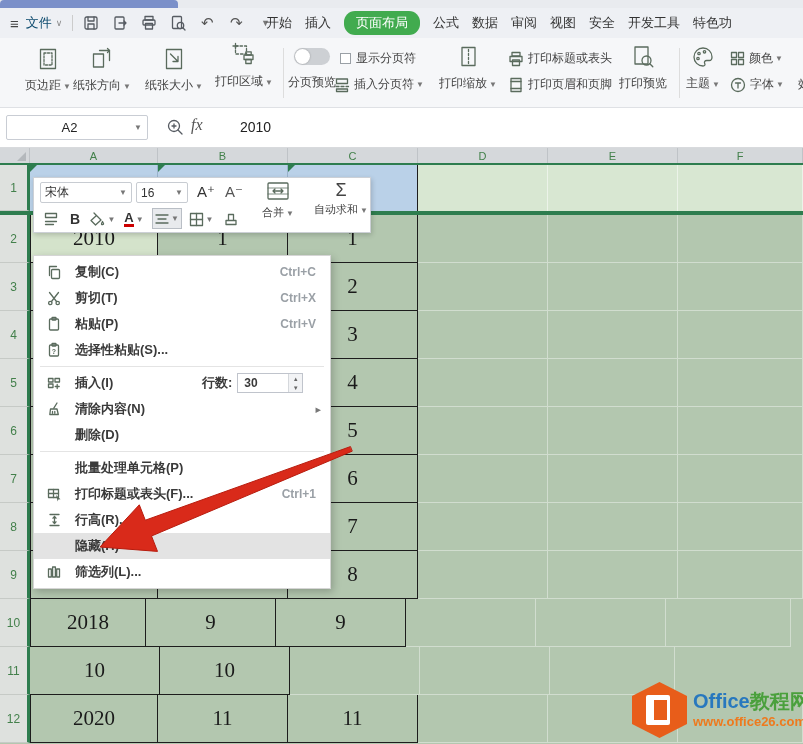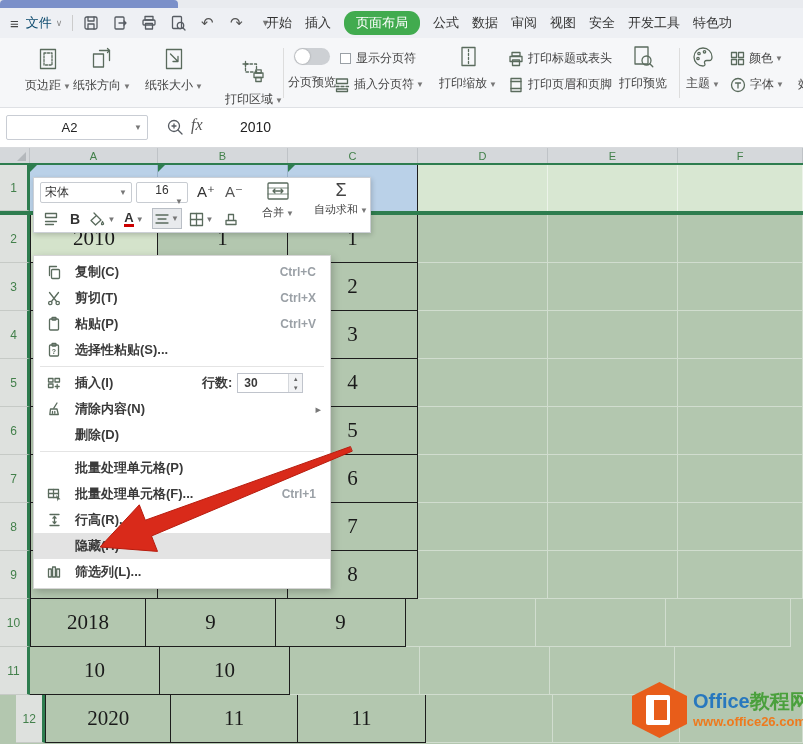--- a/index.html
+++ b/index.html
@@ -198,21 +198,21 @@
     <div class="rb" style="left:70px; width:64px; top:6px;">
       <div class="ric">
         <svg width="26" height="26" viewBox="0 0 26 26">
             <rect x="4.5" y="8" width="10" height="13"></rect>
             <path d="M10.5 4.5h10v10"></path>
             <path d="M18.5 2.5l2 2-2 2"></path>
           </svg>
       </div>
       <div class="rlabel"><span>纸张方向</span><span class="dd">▼</span></div>
     </div>
-    <div class="rb" style="left:212px; width:64px; top:20px;margin-left:10px;">
+    <div class="rb" style="left:212px; width:64px; top:2px;">
       <div class="ric">
         <svg width="26" height="26" viewBox="0 0 26 26">
             <path d="M4.5 1.5v5M2 4h5"></path>
             <rect x="4.5" y="4" width="11" height="8" stroke-dasharray="2.5 2"></rect>
             <rect x="13" y="13" width="9" height="4.5"></rect>
             <rect x="14.8" y="9.8" width="5.4" height="3.2"></rect>
             <rect x="14.8" y="17.5" width="5.4" height="4"></rect>
           </svg>
       </div>
       <div class="rlabel"><span>打印区域</span><span class="dd">▼</span></div>
@@ -433,38 +433,38 @@
           <div class="cell plain" style="width: 125px;"></div>
         </div>
         <div class="srow" style="height: 48px;">
           <div class="rn">11</div>
           <div class="cell bordered" style="width: 130px;">10</div>
           <div class="cell bordered" style="width: 130px;">10</div>
           <div class="cell plain" style="width: 130px;"></div>
           <div class="cell plain" style="width: 130px;"></div>
           <div class="cell plain" style="width: 125px;"></div>
         </div>
-        <div class="srow" style="height: 48px; padding-left: 16px;">
+        <div class="srow" style="height: 48px;">
           <div class="rn">12</div>
           <div class="cell bordered first" style="width: 128px;">2020</div>
           <div class="cell bordered" style="width: 130px;">11</div>
           <div class="cell bordered" style="width: 130px;">11</div>
           <div class="cell plain" style="width: 130px;"></div>
           <div class="cell plain" style="width: 130px;"></div>
           <div class="cell plain" style="width: 125px;"></div>
         </div>
       </div>
   </div>
 
   <div class="minibar">
     <div class="combo" style="left:6px; top:4px; width:92px;">
       <span>宋体</span>
         <span class="dd">▼</span>
     </div>
-    <div class="combo" style="left:102px; top:4px; width:52px;flex-direction:column;">
+    <div class="combo" style="left:102px; top:4px; width:52px;">
       <span>16</span>
         <span class="dd">▼</span>
     </div>
     <div class="mt-btn" style="left:160px; top:3px; width:24px; height:22px; font-size:15px;">
       <span>A⁺</span>
     </div>
     <div class="mt-btn" style="left:188px; top:3px; width:24px; height:22px; font-size:15px; color:#555;">
       <span>A⁻</span>
     </div>
     <div class="mt-big" style="left:216px; top:3px; width:56px;">
@@ -604,21 +604,21 @@
         <span class="lbl">批量处理单元格(P)</span>
       </div>
       <div class="mi">
         <span class="ic">
           <svg width="16" height="16" viewBox="0 0 16 16">
             <rect x="2.5" y="3.5" width="10" height="8"></rect>
             <path d="M7.5 3.5v8M2.5 7.5h10"></path>
             <path d="M10 9l4.5 4.2-2.2.2-.6 2z" fill="#5a6b5d" stroke="none"></path>
           </svg>
         </span>
-        <span class="lbl">批量处理单元格(F)...</span>
+        <span class="lbl">打印标题或表头(F)...</span>
         <span class="sc">Ctrl+1</span>
       </div>
       <div class="mi">
         <span class="ic">
           <svg width="16" height="16" viewBox="0 0 16 16">
             <path d="M4 2.5h9M4 13.5h9"></path>
             <path d="M8.5 4.5v7M7 6.2l1.5-1.8L10 6.2M7 9.8l1.5 1.8L10 9.8"></path>
           </svg>
         </span>
         <span class="lbl">行高(R)...</span>

